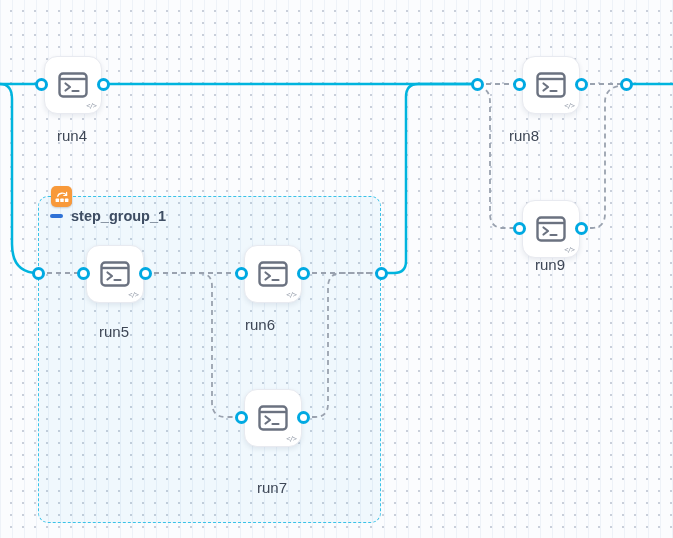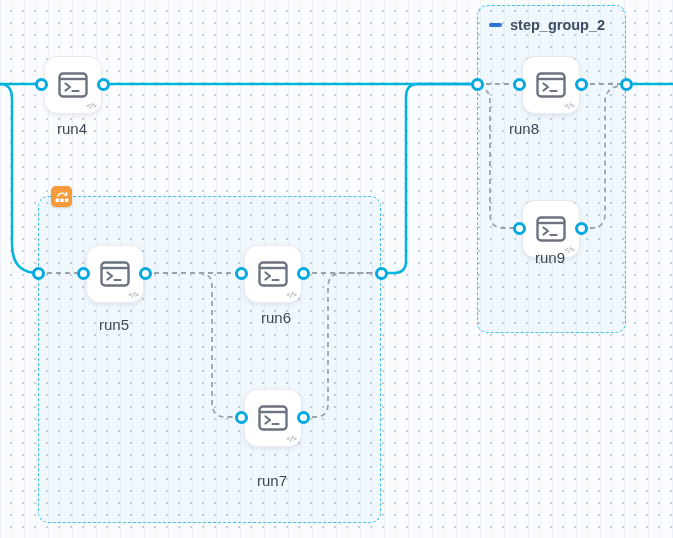--- a/index.html
+++ b/index.html
@@ -34,21 +34,21 @@
     border:1px solid #e8eaf0;border-radius:13px;
     box-shadow:0 2px 5px rgba(25,39,77,.09);
     display:flex;align-items:center;justify-content:center;cursor:pointer;
   }
   .code-badge{
     position:absolute;right:5px;bottom:3px;
     font-family:"DejaVu Sans Mono",monospace;font-size:7px;color:#98a0ad;letter-spacing:-1px;
   }
   .node-label{
     position:absolute;transform:translateX(-50%);
-    font-size:15px;font-weight:500;color:#3e4756;white-space:nowrap;
+    font-size:15px;font-weight:500;color:#3e4756;white-space:nowrap;margin-top:7px;
   }
   .port{
     position:absolute;width:7px;height:7px;background:#fff;
     border:3px solid #00a9e2;border-radius:50%;cursor:crosshair;
   }
 </style>
 </head>
 <body>
 
 <div class="canvas">
@@ -56,28 +56,26 @@
   <div class="group" style="left:38px;top:196px;width:343px;height:327px">
     <div class="group-badge">
       <svg width="14" height="14" viewBox="0 0 14 14">
         <rect x="0.6" y="8.6" width="3.5" height="3.4" rx="0.6" fill="#fff"></rect>
         <rect x="5.25" y="8.6" width="3.5" height="3.4" rx="0.6" fill="#fff"></rect>
         <rect x="9.9" y="8.6" width="3.5" height="3.4" rx="0.6" fill="#fff"></rect>
         <path d="M2.8 6.2 C 3.6 2.6, 9.2 2.2, 11.2 4.9" stroke="#fff" stroke-width="1.4" fill="none" stroke-linecap="round"></path>
         <path d="M11.6 2.4 L11.7 5.4 L8.8 5.5" stroke="#fff" stroke-width="1.2" fill="none" stroke-linecap="round" stroke-linejoin="round"></path>
       </svg>
     </div>
+    <div class="group-header">
+      <span class="minus-btn"></span>
+      <span class="group-label">step_group_1</span>
+    </div>
   </div>
 
-  <div class="group" style="left:477px;top:5px;width:149px;height:328px">
-    <div class="group-header">
-      <span class="minus-btn"></span>
-      <span class="group-label">step_group_2</span>
-    </div>
-  </div>
 
   <svg class="edges-layer" width="673" height="538">
 
     <path class="edge-solid" d="M 0 84 L 41 84"></path>
     <path class="edge-solid" d="M 0 84 C 9 84 12 90 12 99 L 12 244 C 12 262 20 273 38 273"></path>
     <path class="edge-solid" d="M 103 84 L 477 84"></path>
     <path class="edge-solid" d="M 381 273 L 394 273 C 403 273 406 268 406 261 L 406 97 C 406 89 410 84 418 84 L 477 84"></path>
     <path class="edge-solid" d="M 626 84 L 673 84"></path>
 
     <path class="edge-dashed" d="M 38 273 L 83 273"></path>
@@ -120,21 +118,21 @@
 
   <div class="node" style="left:244px;top:245px">
     <svg width="30" height="26" viewBox="0 0 30 26">
       <rect x="1.5" y="1.5" width="27" height="23" rx="3.5" fill="none" stroke="#6b7280" stroke-width="2.4"></rect>
       <line x1="1.5" y1="7" x2="28.5" y2="7" stroke="#6b7280" stroke-width="2.4"></line>
       <path d="M7.5 11.5 L12 15 L7.5 18.5" fill="none" stroke="#6b7280" stroke-width="2.2" stroke-linecap="round" stroke-linejoin="round"></path>
       <line x1="14.5" y1="19" x2="20.5" y2="19" stroke="#6b7280" stroke-width="2.2" stroke-linecap="round"></line>
     </svg>
     <span class="code-badge">&lt;/&gt;</span>
   </div>
-  <span class="node-label" style="left:276px;top:309px">run6</span>
+  <span class="node-label" style="left:260px;top:309px">run6</span>
   <div class="port" style="left:234.5px;top:266.5px"></div>
   <div class="port" style="left:296.5px;top:266.5px"></div>
 
   <div class="node" style="left:244px;top:389px">
     <svg width="30" height="26" viewBox="0 0 30 26">
       <rect x="1.5" y="1.5" width="27" height="23" rx="3.5" fill="none" stroke="#6b7280" stroke-width="2.4"></rect>
       <line x1="1.5" y1="7" x2="28.5" y2="7" stroke="#6b7280" stroke-width="2.4"></line>
       <path d="M7.5 11.5 L12 15 L7.5 18.5" fill="none" stroke="#6b7280" stroke-width="2.2" stroke-linecap="round" stroke-linejoin="round"></path>
       <line x1="14.5" y1="19" x2="20.5" y2="19" stroke="#6b7280" stroke-width="2.2" stroke-linecap="round"></line>
     </svg>

